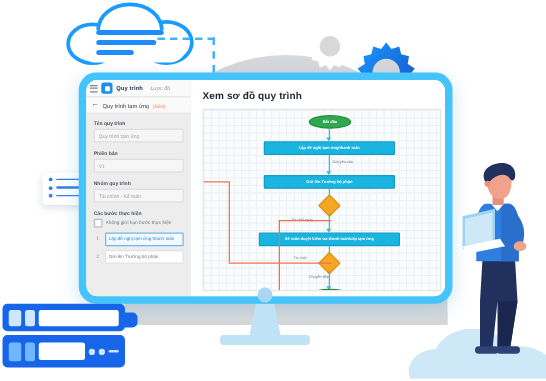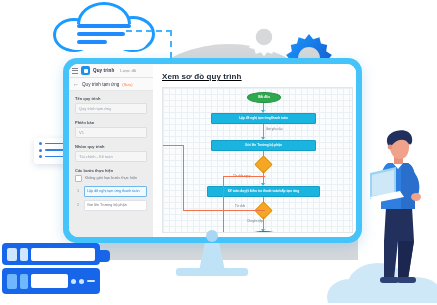--- a/index.html
+++ b/index.html
@@ -63,21 +63,21 @@
   .checkrow span{font-size:3.8px;color:#6d7483;white-space:nowrap;overflow:hidden;}
   .steprow{display:flex;align-items:center;gap:3px;margin-bottom:3px;}
   .stepno{width:6px;font-size:3.8px;color:#8a93a0;text-align:center;flex:0 0 auto;}
   .stepbox{flex:1;height:9px;border:1px solid #dfe2e6;border-radius:1px;background:#fff;
            display:flex;align-items:center;padding:0 2px;overflow:hidden;}
   .stepbox span{font-size:3.7px;color:#6d7483;white-space:nowrap;}
   .steprow.sel .stepbox{border-color:#6fb8ee;background:#f3faff;}
   .steprow.sel .stepbox span{color:#2f86c9;}
 
   
-  .app-main{flex:1;background:#fff;display:flex;flex-direction:column;min-width:0;text-decoration:underline;}
+  .app-main{flex:1;background:#fff;display:flex;flex-direction:column;min-width:0;}
   .main-title{font-size:8px;color:#1d2733;font-weight:bold;padding:8px 0 6px 9px;letter-spacing:.1px;}
   .canvas-wrap{flex:1;margin:0 3px 4px 9px;border:1px solid #e4e7ea;background:#fbfcfd;position:relative;overflow:hidden;}
   .grid{position:absolute;left:0;top:0;right:0;bottom:0;
         background-image:linear-gradient(#e7eef2 1px,transparent 1px),linear-gradient(90deg,#e7eef2 1px,transparent 1px);
         background-size:6px 6px;opacity:.85;}
   .flow{position:absolute;left:0;top:0;right:0;bottom:0;}
 
   .node{position:absolute;display:flex;align-items:center;justify-content:center;
         font-size:3.2px;color:#fff;font-weight:bold;text-align:center;line-height:1.05;
         box-sizing:border-box;padding:0 2px;overflow:hidden;white-space:nowrap;}

